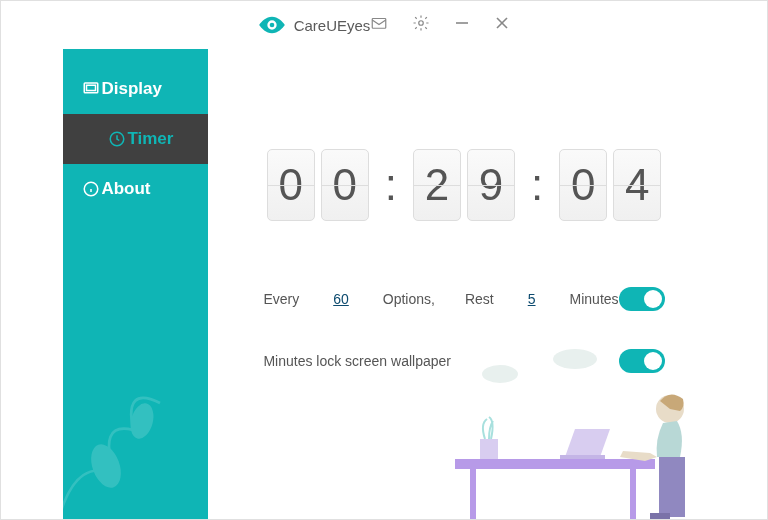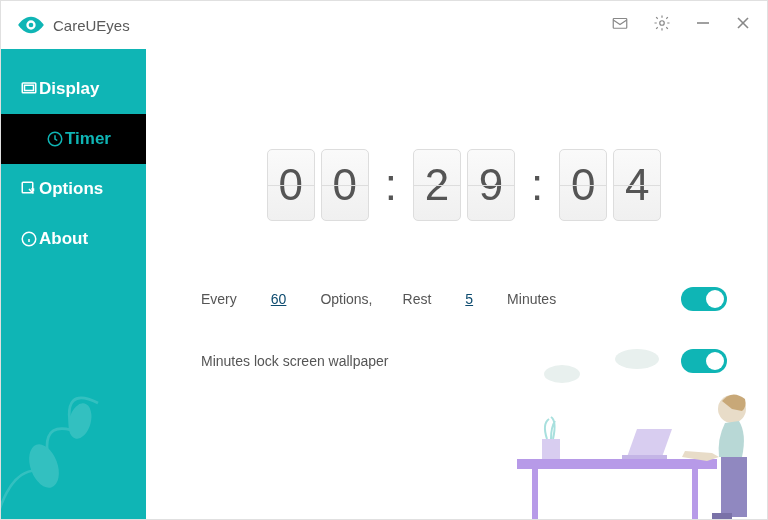--- a/index.html
+++ b/index.html
@@ -1,34 +1,34 @@
 <!DOCTYPE html>
 <html><head>
 <meta charset="utf-8">
 <style>
   * { box-sizing: border-box; margin: 0; padding: 0; }
   body { font-family: Arial, sans-serif; background: #fff; width: 768px; height: 520px; overflow: hidden; }
   
-  .app { width: 768px; height: 520px; display: flex; flex-direction: column; border: 1px solid #e0e0e0; position: relative; }
+  .app { width: 768px; height: 520px; display: flex; flex-direction: column; border: 1px solid #e0e0e0; position: relative; align-items: center; }
   
   
   .titlebar { height: 48px; display: flex; align-items: center; padding: 0 16px; justify-content: space-between; }
   .titlebar-left { display: flex; align-items: center; gap: 8px; }
   .logo-icon { width: 28px; height: 28px; }
   .app-title { color: #5a5a5a; font-size: 15px; font-weight: 500; }
   .titlebar-right { display: flex; align-items: center; gap: 24px; }
   .titlebar-btn { color: #888; cursor: pointer; }
   
   
   .body-area { flex: 1; display: flex; overflow: hidden; position: relative; }
   
   
   .sidebar { width: 145px; background: #0fb5b5; display: flex; flex-direction: column; padding-top: 15px; position: relative; overflow: hidden; }
   .sidebar-item { height: 50px; display: flex; align-items: center; padding-left: 18px; gap: 0; color: #fff; font-size: 17px; font-weight: bold; cursor: pointer; }
-  .sidebar-item.active { background: #000000; color: #0fb5b5; padding-left: 44px; }
+  .sidebar-item.active { background: #404040; color: #0fb5b5; padding-left: 44px; }
   .sidebar-item .icon { width: 20px; height: 20px; display: flex; align-items: center; justify-content: center; }
   
   
   .main { flex: 1; padding: 40px 40px 0 55px; position: relative; overflow: hidden; }
   
   
   .timer-row { display: flex; align-items: center; justify-content: center; gap: 16px; margin-top: 60px; }
   .digit-group { display: flex; gap: 6px; }
   .digit { width: 48px; height: 72px; background: linear-gradient(#fafafa,#f0f0f0); border: 1px solid #ddd; border-radius: 5px; display: flex; align-items: center; justify-content: center; font-size: 44px; color: #555; position: relative; }
   .digit::after { content: ""; position: absolute; left: 0; right: 0; top: 50%; height: 1px; background: #ddd; }
@@ -105,29 +105,20 @@
           <svg width="18" height="18" viewBox="0 0 24 24" fill="none" stroke="#0fb5b5" stroke-width="2">
               <circle cx="12" cy="12" r="9"></circle>
               <path d="M12 7v5l3 2"></path>
             </svg>
         </span>
         <span>Timer</span>
       </div>
       <div class="sidebar-item">
         <span class="icon">
           <svg width="18" height="18" viewBox="0 0 24 24" fill="none" stroke="#fff" stroke-width="2">
-              <rect x="3" y="3" width="14" height="14" rx="1"></rect>
-              <path d="M12 12l6 6M15 12l3 0 0 3"></path>
-            </svg>
-        </span>
-        <span>Options</span>
-      </div>
-      <div class="sidebar-item">
-        <span class="icon">
-          <svg width="18" height="18" viewBox="0 0 24 24" fill="none" stroke="#fff" stroke-width="2">
               <circle cx="12" cy="12" r="9"></circle>
               <line x1="12" y1="8" x2="12" y2="8"></line>
               <line x1="12" y1="12" x2="12" y2="16"></line>
             </svg>
         </span>
         <span>About</span>
       </div>
 
       <svg class="sidebar-deco" viewBox="0 0 200 200">
         <path d="M20 180 Q40 120 80 140 Q60 80 100 90 Q90 40 130 60" stroke="#fff" stroke-width="3" fill="none"></path>

